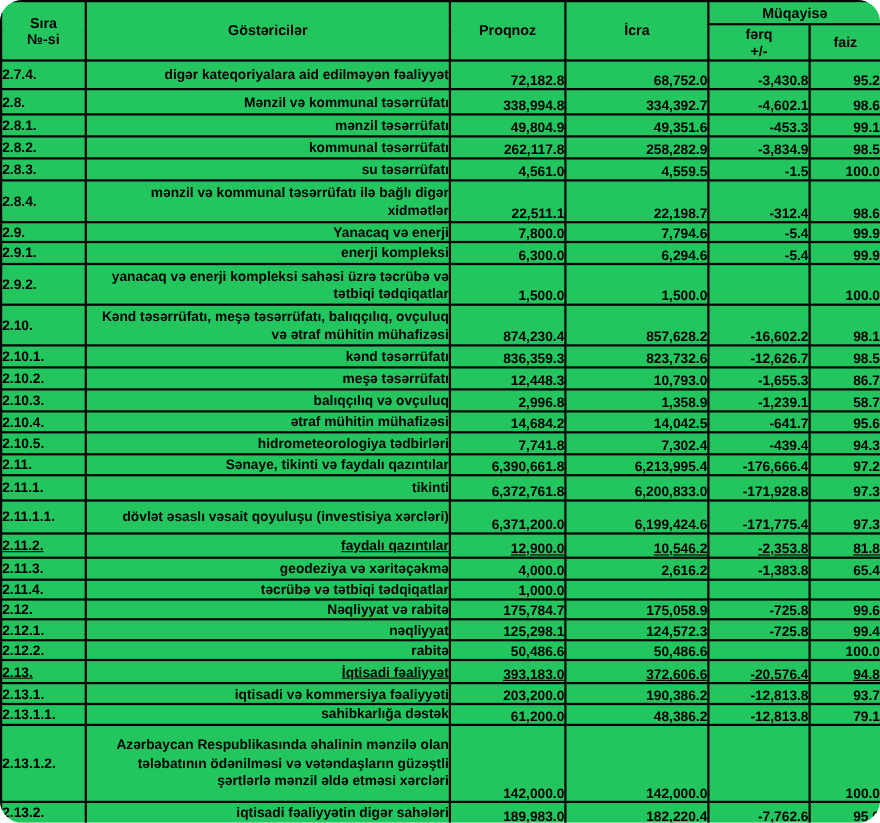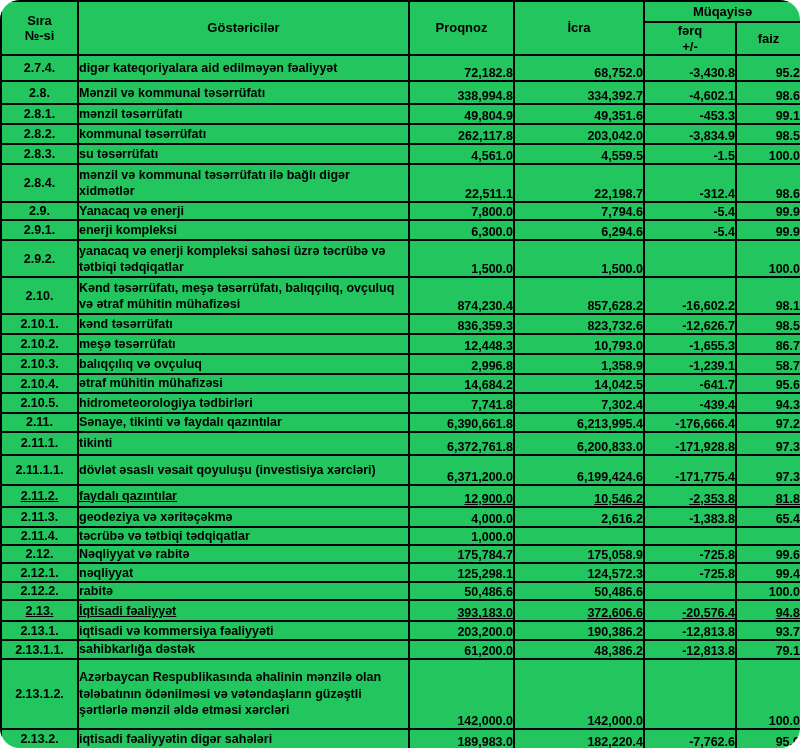--- a/index.html
+++ b/index.html
@@ -30,27 +30,26 @@
   }
   table.budget th {
     font-size: 13px;
     text-align: center;
     vertical-align: middle;
     white-space: pre-line;
     line-height: 1.2;
     font-weight: bold;
   }
   td.cell-no {
-    text-align: center;
     vertical-align: middle;
     font-size: 12.5px;
     padding: 0 2px;
   }
   td.cell-label {
-    text-align: left;
+    text-align: right;
     vertical-align: middle;
     font-size: 12.5px;
     line-height: 1.3;
     padding: 1px 4px;
   }
   td.cell-num {
     text-align: right;
     vertical-align: bottom;
     font-size: 12.5px;
     padding: 0 4px 1px 0;
@@ -107,21 +106,21 @@
           <td class="cell-label">mənzil təsərrüfatı</td>
           <td class="cell-num">49,804.9</td>
           <td class="cell-num">49,351.6</td>
           <td class="cell-num">-453.3</td>
           <td class="cell-num">99.1</td>
         </tr>
         <tr style="height: 20px;">
           <td class="cell-no">2.8.2.</td>
           <td class="cell-label">kommunal təsərrüfatı</td>
           <td class="cell-num">262,117.8</td>
-          <td class="cell-num">203,042.0</td>
+          <td class="cell-num">258,282.9</td>
           <td class="cell-num">-3,834.9</td>
           <td class="cell-num">98.5</td>
         </tr>
         <tr style="height: 20px;">
           <td class="cell-no">2.8.3.</td>
           <td class="cell-label">su təsərrüfatı</td>
           <td class="cell-num">4,561.0</td>
           <td class="cell-num">4,559.5</td>
           <td class="cell-num">-1.5</td>
           <td class="cell-num">100.0</td>

